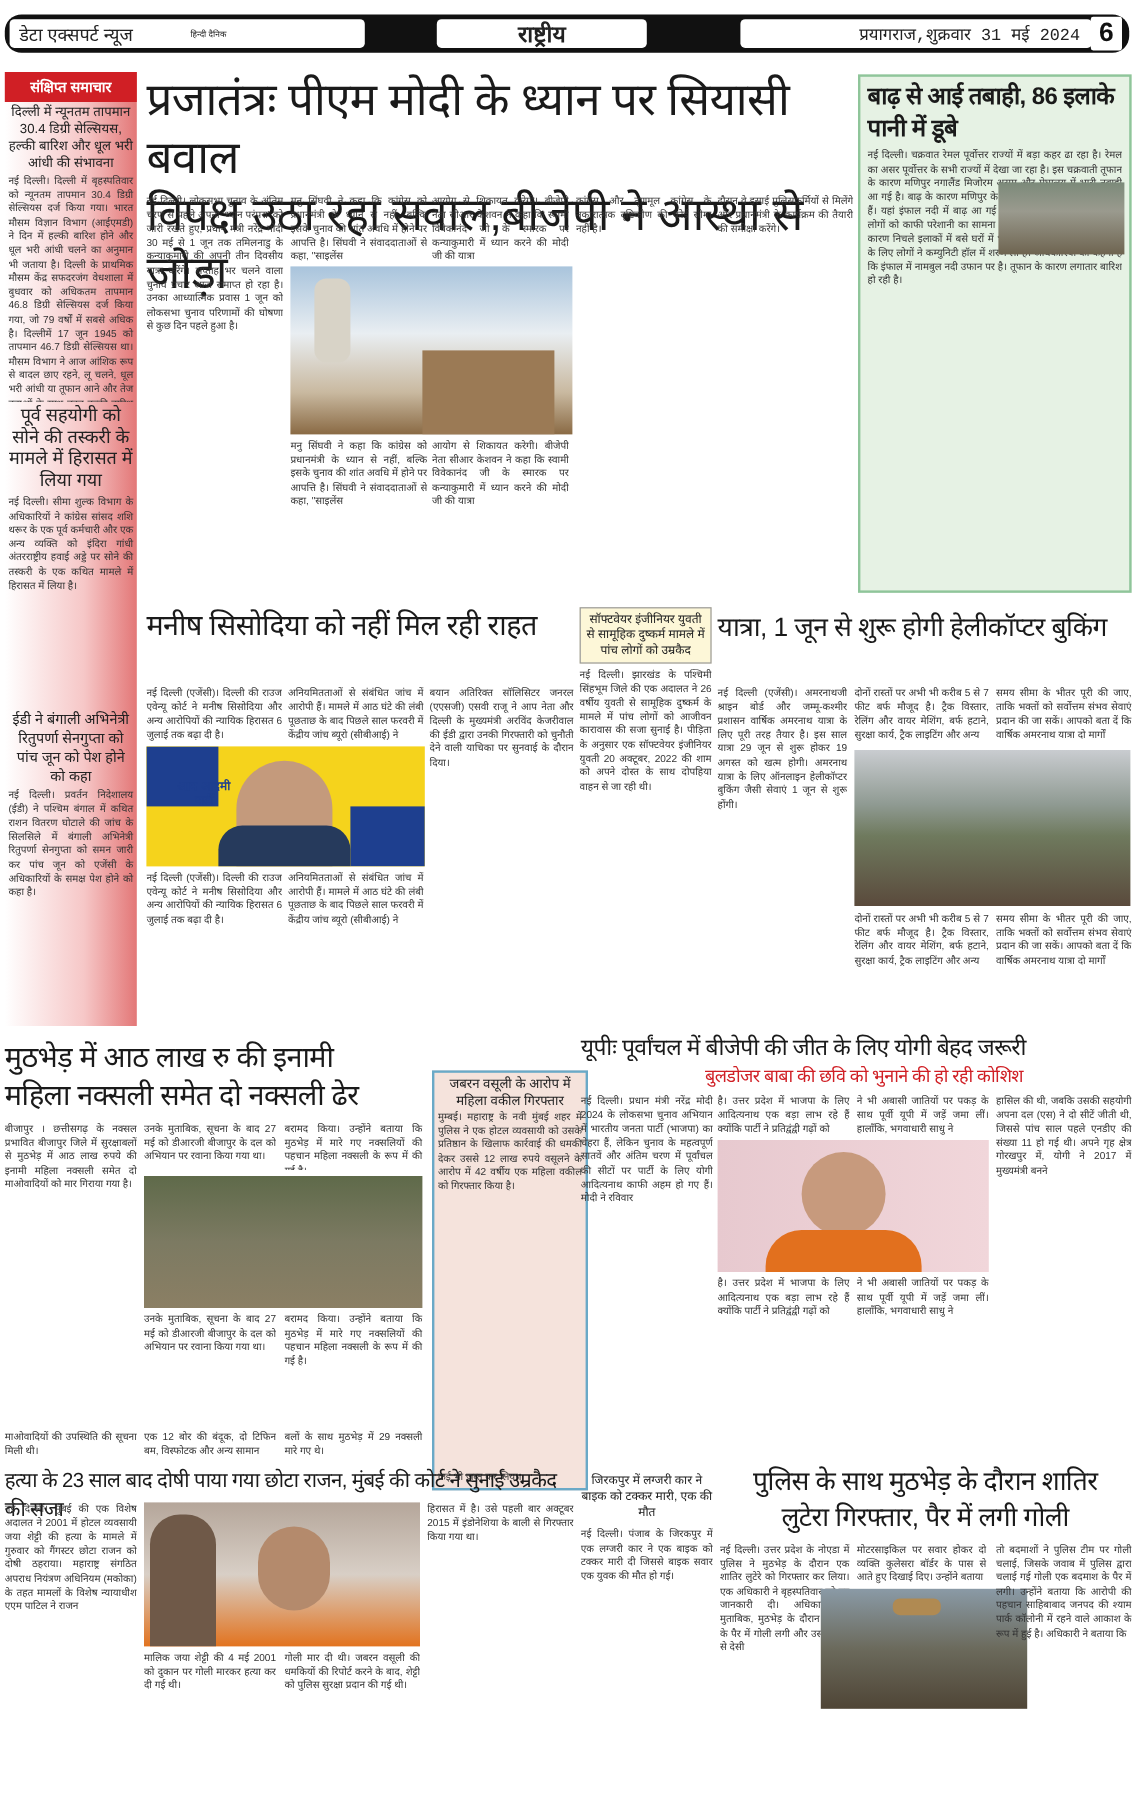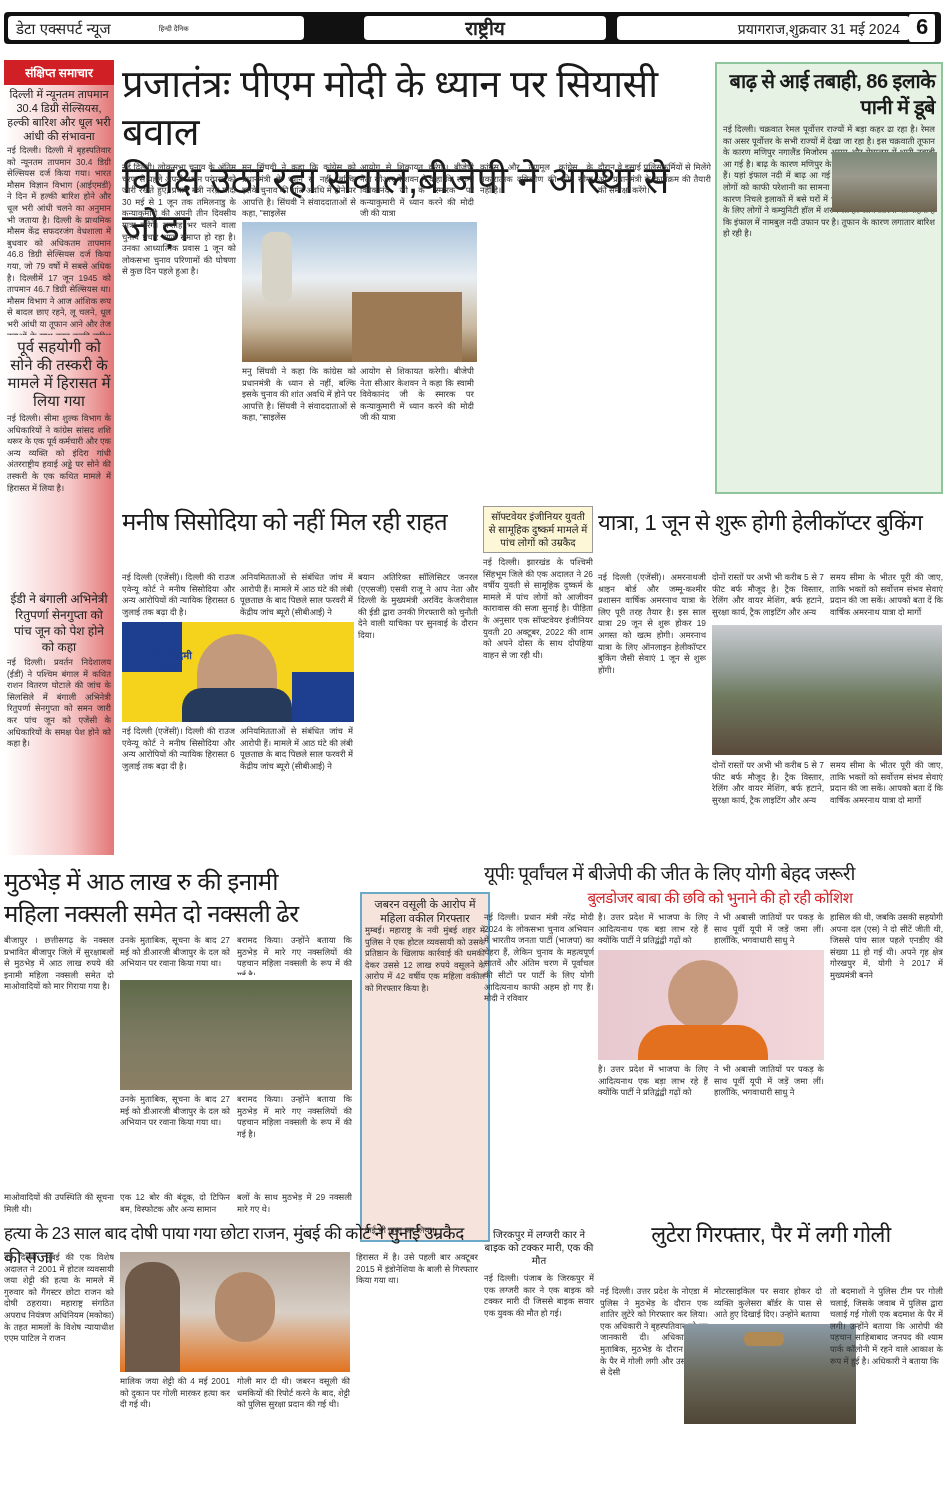--- a/index.html
+++ b/index.html
@@ -1,23 +1,23 @@
 <!DOCTYPE html>
 <html><head>
 <meta charset="utf-8">
 <style>
 *{box-sizing:border-box;margin:0;padding:0}
 body{width:945px;height:1500px;background:#fff;font-family:"DejaVu Sans",sans-serif;color:#222;position:relative;overflow:hidden}
 .abs{position:absolute}
-.mast{left:4px;top:12px;width:937px;height:32px;background:#111;border-radius:4px}
+.mast{left:4px;top:12px;width:937px;height:32px;background:#111;border-radius:14px}
 .mbox{position:absolute;top:4px;height:24px;background:#fff;border-radius:4px;display:flex;align-items:center}
 .mast-brand{left:4px;width:296px;padding-left:8px;font-size:15px;font-family:"Liberation Sans",sans-serif}
 .mast-brand small{font-size:7px;margin-left:48px}
-.mast-sec{left:360px;width:242px;justify-content:center;font-size:19px;font-weight:bold;font-family:Liberation Serif, serif}
-.mast-date{left:613px;width:293px;justify-content:flex-end;padding-right:10px;font-size:14px;font-family:Liberation Sans, sans-serif}
+.mast-sec{left:360px;width:175px;justify-content:center;font-size:19px;font-weight:bold;font-family:Liberation Serif, serif}
+.mast-date{left:613px;width:293px;justify-content:flex-end;padding-right:10px;font-size:14px;font-family:Liberation Mono, monospace}
 .mast-page{position:absolute;right:6px;top:2px;color:#fff;font-size:22px;font-weight:bold;font-family:"Liberation Sans",sans-serif;background:#fff;color:#111;width:26px;height:28px;text-align:center;border-radius:2px}
 .brief{left:4px;top:60px;width:110px;height:795px;background:linear-gradient(90deg,#fff 0%,#f6c7c7 60%,#e37777 100%)}
 .brief-head{background:#d01f25;color:#fff;font-size:12px;font-weight:bold;text-align:center;padding:4px 0;font-family:"Liberation Sans",sans-serif}
 .brief h4{font-size:11px;font-weight:normal;text-align:center;line-height:14px;padding:2px 3px;font-family:"Liberation Sans",sans-serif}
 .brief h3{font-size:15px;font-weight:normal;text-align:center;line-height:18px;padding:3px 2px;font-family:"Liberation Sans",sans-serif}
 .txt{font-size:8.4px;line-height:11.6px;color:#333;text-align:justify;font-family:"Liberation Sans",sans-serif}
 .brief .filler,.brief .txt{padding:0 3px}
 .hl{font-family:"Liberation Sans",sans-serif;font-weight:normal;color:#1a1a1a;letter-spacing:-0.5px}
 .photo{background:#888;position:absolute;overflow:hidden}
 .green{background:#e6f2e4;border:2px solid #8fc59a}
@@ -58,21 +58,21 @@
 <div class="photo" style="left:242px;top:222px;width:235px;height:140px;background:linear-gradient(180deg,#a9c4dc 0%,#e9eef2 40%,#c9b9a0 75%,#8a6a44 100%)">
   <div class="abs" style="left:20px;top:10px;width:30px;height:70px;background:#d8d3c7;border-radius:10px"></div>
   <div class="abs" style="left:110px;top:70px;width:110px;height:70px;background:#9b7a55"></div>
 </div>
 <div class="col txt" style="left:242px;top:366px;width:114px;height:130px">मनु सिंघवी ने कहा कि कांग्रेस को प्रधानमंत्री के ध्यान से नहीं, बल्कि इसके चुनाव की शांत अवधि में होने पर आपत्ति है। सिंघवी ने संवाददाताओं से कहा, "साइलेंस</div>
 <div class="col txt" style="left:360px;top:366px;width:114px;height:130px">आयोग से शिकायत करेगी। बीजेपी नेता सीआर केशवन ने कहा कि स्वामी विवेकानंद जी के स्मारक पर कन्याकुमारी में ध्यान करने की मोदी जी की यात्रा</div>
 <div class="col txt" style="left:480px;top:162px;width:113px;height:335px">कांग्रेस और तृणमूल कांग्रेस के नकारात्मक दृष्टिकोण की कोई सीमा नहीं है।</div>
 <div class="col txt" style="left:598px;top:162px;width:113px;height:335px">दौरान वे इसाई पुलिसकर्मियों से मिलेंगे और प्रधानमंत्री के कार्यक्रम की तैयारी की समीक्षा करेंगे।</div>
 
 <div class="abs green" style="left:715px;top:62px;width:228px;height:432px;padding:4px 6px">
-  <div class="hl" style="font-size:20px;line-height:26px;text-align:right;font-weight:bold">बाढ़ से आई तबाही, 86 इलाके पानी में डूबे</div>
+  <div class="hl" style="font-size:20px;line-height:26px;text-align:left;font-weight:bold">बाढ़ से आई तबाही, 86 इलाके पानी में डूबे</div>
   <div class="txt" style="margin-top:4px;height:360px;overflow:hidden">नई दिल्ली। चक्रवात रेमल पूर्वोत्तर राज्यों में बड़ा कहर ढा रहा है। रेमल का असर पूर्वोत्तर के सभी राज्यों में देखा जा रहा है। इस चक्रवाती तूफान के कारण मणिपुर नगालैंड मिजोरम असम और मेघालय में भारी तबाही आ गई है। बाढ़ के कारण मणिपुर के इंफाल में लोग काफी प्रभावित हुए हैं। यहां इंफाल नदी में बाढ़ आ गई है जिससे पानी उफान पर है और लोगों को काफी परेशानी का सामना करना पड़ रहा है। बाढ़ के पानी के कारण निचले इलाकों में बसे घरों में भी पानी घुस गया है। सुरक्षित रहने के लिए लोगों ने कम्युनिटी हॉल में शरण ली है। अधिकारियों का कहना है कि इंफाल में नामबुल नदी उफान पर है। तूफान के कारण लगातार बारिश हो रही है।</div>
   <div class="photo" style="left:115px;top:88px;width:105px;height:60px;background:linear-gradient(180deg,#7c8a7a 0%,#9a9a8e 40%,#6e6450 100%)"></div>
 </div>
 
 <div class="abs hl" style="left:122px;top:506px;width:360px;font-size:24px;line-height:32px">
   <div>मनीष सिसोदिया को नहीं मिल रही राहत</div>
 </div>
 <div class="col txt" style="left:122px;top:572px;width:113px;height:48px">नई दिल्ली (एजेंसी)। दिल्ली की राउज एवेन्यू कोर्ट ने मनीष सिसोदिया और अन्य आरोपियों की न्यायिक हिरासत 6 जुलाई तक बढ़ा दी है।</div>
 <div class="col txt" style="left:240px;top:572px;width:113px;height:48px">अनियमितताओं से संबंधित जांच में आरोपी हैं। मामले में आठ घंटे की लंबी पूछताछ के बाद पिछले साल फरवरी में केंद्रीय जांच ब्यूरो (सीबीआई) ने</div>
 <div class="photo" style="left:122px;top:622px;width:232px;height:100px;background:#f5d31c">
@@ -143,20 +143,21 @@
 <div class="col txt" style="left:120px;top:1376px;width:110px;height:120px">मालिक जया शेट्टी की 4 मई 2001 को दुकान पर गोली मारकर हत्या कर दी गई थी।</div>
 <div class="col txt" style="left:237px;top:1376px;width:113px;height:120px">गोली मार दी थी। जबरन वसूली की धमकियों की रिपोर्ट करने के बाद, शेट्टी को पुलिस सुरक्षा प्रदान की गई थी।</div>
 <div class="col txt" style="left:356px;top:1252px;width:122px;height:245px">हिरासत में है। उसे पहली बार अक्टूबर 2015 में इंडोनेशिया के बाली से गिरफ्तार किया गया था।</div>
 
 <div class="abs" style="left:484px;top:1228px;width:110px;height:270px">
   <div style="font-size:10px;line-height:13px;text-align:center;font-family:'Liberation Sans',sans-serif">जिरकपुर में लग्जरी कार ने बाइक को टक्कर मारी, एक की मौत</div>
   <div class="txt" style="height:230px;overflow:hidden;margin-top:6px">नई दिल्ली। पंजाब के जिरकपुर में एक लग्जरी कार ने एक बाइक को टक्कर मारी दी जिससे बाइक सवार एक युवक की मौत हो गई।</div>
 </div>
 
 <div class="abs hl" style="left:600px;top:1220px;width:342px;font-size:22px;line-height:30px;text-align:center">
+  <div>पुलिस के साथ मुठभेड़ के दौरान शातिर</div>
   <div>लुटेरा गिरफ्तार, पैर में लगी गोली</div>
 </div>
 <div class="col txt" style="left:600px;top:1286px;width:108px;height:212px">नई दिल्ली। उत्तर प्रदेश के नोएडा में पुलिस ने मुठभेड़ के दौरान एक शातिर लुटेरे को गिरफ्तार कर लिया। एक अधिकारी ने बृहस्पतिवार को यह जानकारी दी। अधिकारी के मुताबिक, मुठभेड़ के दौरान आरोपी के पैर में गोली लगी और उसके पास से देसी</div>
 <div class="col txt" style="left:714px;top:1286px;width:108px;height:36px">मोटरसाइकिल पर सवार होकर दो व्यक्ति कुलेसरा बॉर्डर के पास से आते हुए दिखाई दिए। उन्होंने बताया</div>
 <div class="photo" style="left:684px;top:1324px;width:172px;height:100px;background:linear-gradient(180deg,#8a9aa6 0%,#6b6a5c 50%,#4f4536 100%)">
   <div class="abs" style="left:60px;top:8px;width:40px;height:14px;background:#b08a52;border-radius:6px"></div>
 </div>
 <div class="col txt" style="left:830px;top:1286px;width:113px;height:212px">तो बदमाशों ने पुलिस टीम पर गोली चलाई, जिसके जवाब में पुलिस द्वारा चलाई गई गोली एक बदमाश के पैर में लगी। उन्होंने बताया कि आरोपी की पहचान साहिबाबाद जनपद की श्याम पार्क कॉलोनी में रहने वाले आकाश के रूप में हुई है। अधिकारी ने बताया कि</div>
 
 </body></html>

